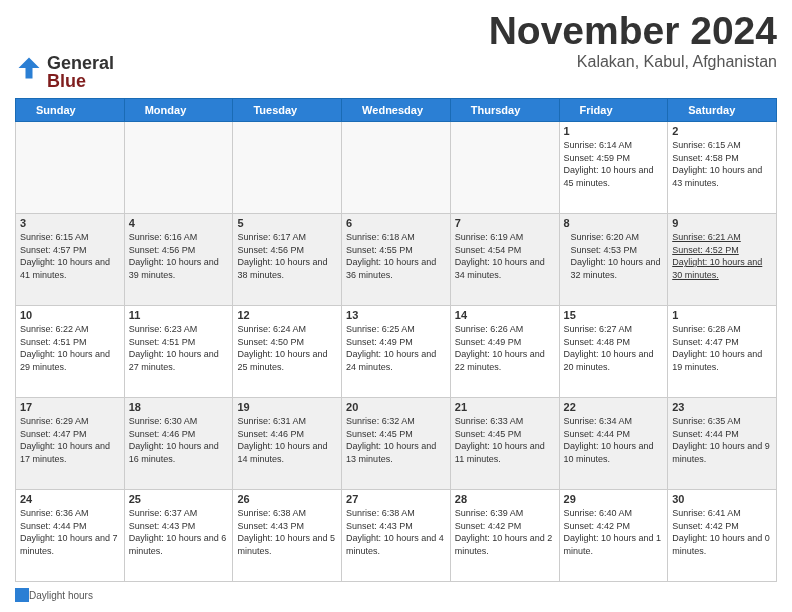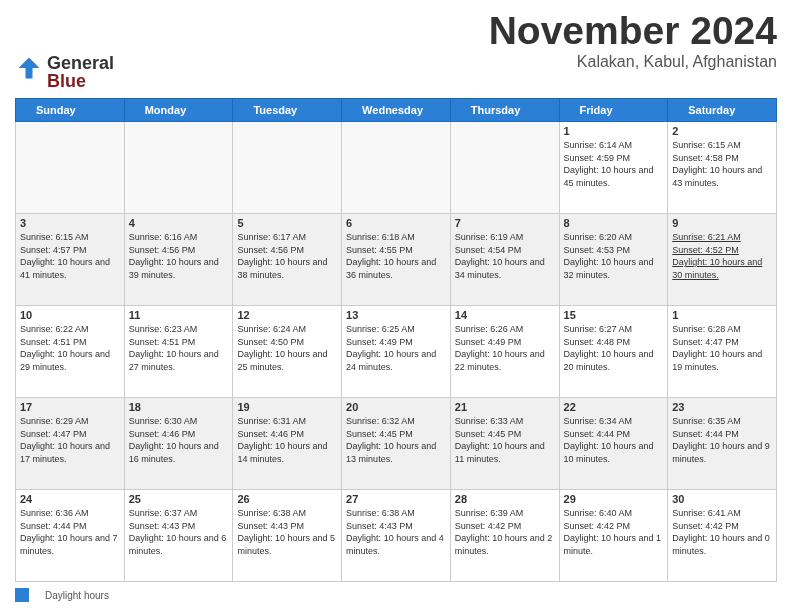--- a/index.html
+++ b/index.html
@@ -93,21 +93,21 @@
       margin-bottom: 2px;
     }
     .day-detail {
       font-size: 9px;
       line-height: 1.4;
       color: #333;
     }
     .footer {
       display: flex;
       align-items: center;
-      gap: 16px;
+      gap: 0;
       margin-top: 6px;
       font-size: 10px;
       color: #555;
     }
     .legend-box {
       width: 14px;
       height: 14px;
       background: #2b7fd4;
       display: inline-block;
     }
@@ -190,21 +190,21 @@
 Daylight: 10 hours and 36 minutes.</div>
           </td>
           <td>
             <span class="day-num">7</span>
             <div class="day-detail" style="white-space: pre-line;">Sunrise: 6:19 AM
 Sunset: 4:54 PM
 Daylight: 10 hours and 34 minutes.</div>
           </td>
           <td>
             <span class="day-num">8</span>
-            <div class="day-detail" style="white-space: pre-line;">Sunrise: 6:20 AM
+            <div class="day-detail" style="white-space: pre-line; margin-left: 7px;">Sunrise: 6:20 AM
 Sunset: 4:53 PM
 Daylight: 10 hours and 32 minutes.</div>
           </td>
           <td>
             <span class="day-num">9</span>
             <div class="day-detail" style="white-space: pre-line; text-decoration: underline;">Sunrise: 6:21 AM
 Sunset: 4:52 PM
 Daylight: 10 hours and 30 minutes.</div>
           </td>
         </tr>

